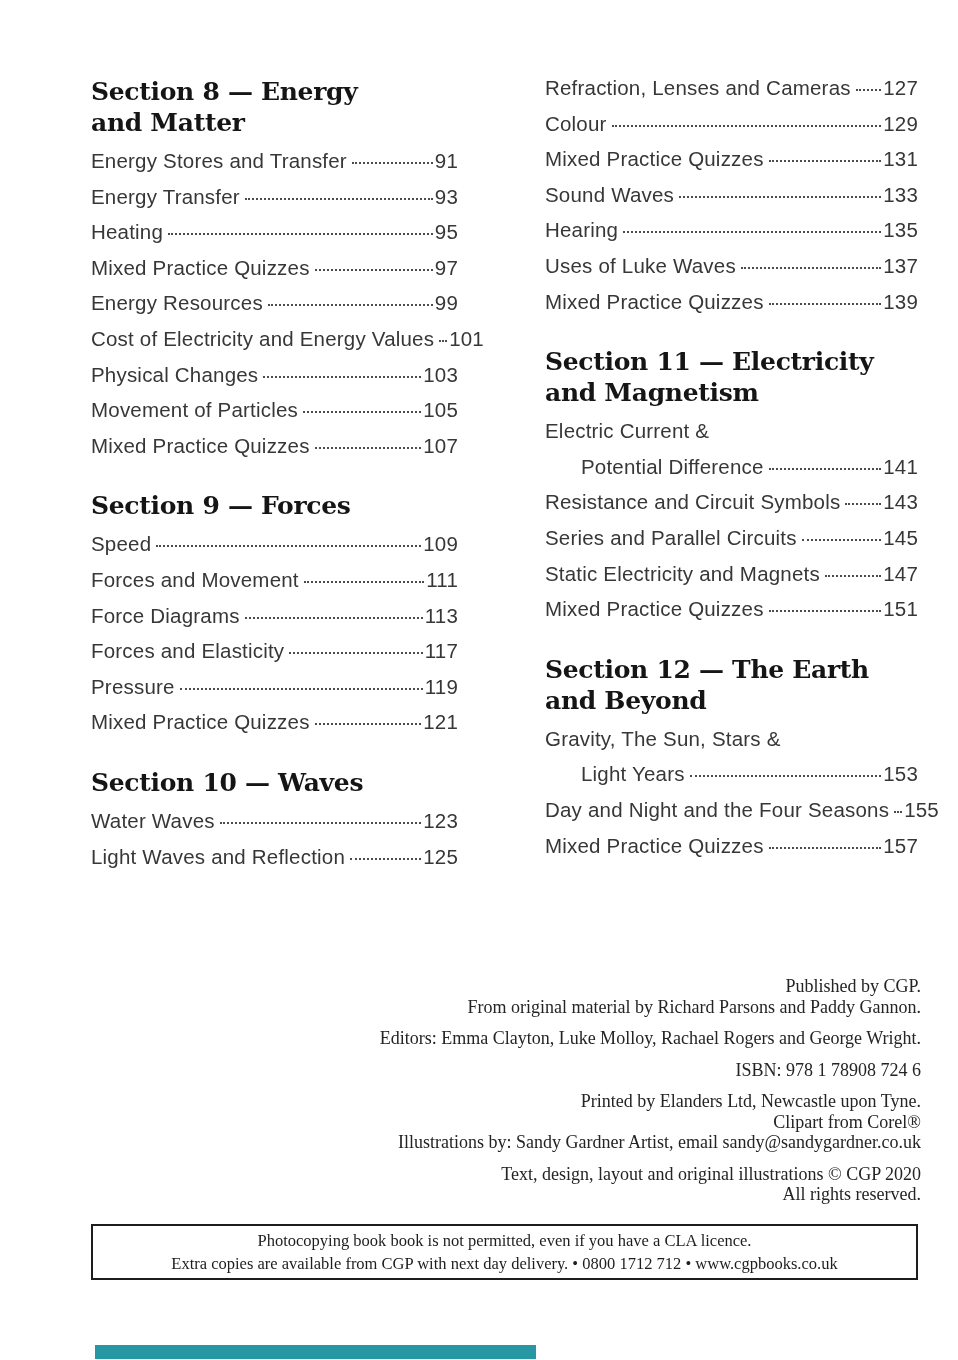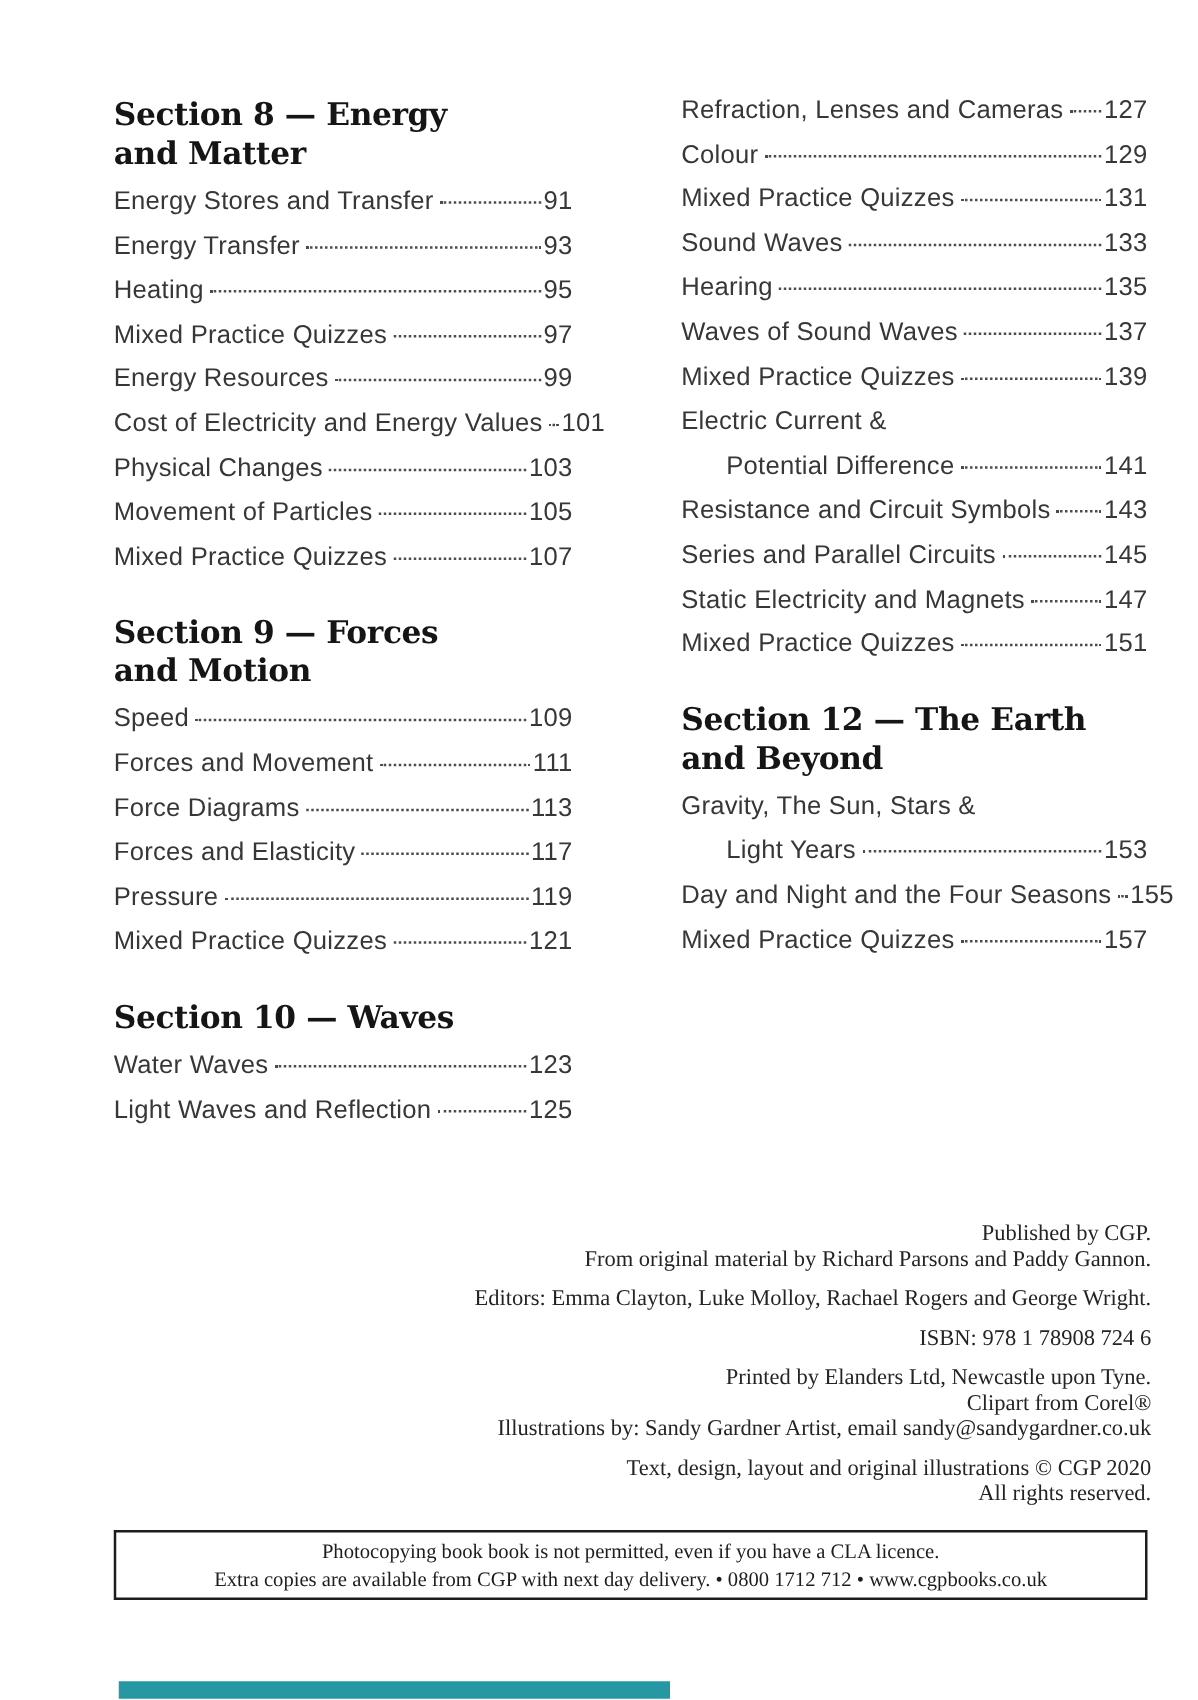--- a/index.html
+++ b/index.html
@@ -99,21 +99,20 @@
         <span class="dots"></span>
         <span class="pg">105</span>
       </div>
       <div class="toc-row">
         <span class="lbl">Mixed Practice Quizzes</span>
         <span class="dots"></span>
         <span class="pg">107</span>
       </div>
       <div class="section-title">
         <div>Section 9 — Forces</div>
-        <div>and Motion</div>
       </div>
       <div class="toc-row">
         <span class="lbl">Speed</span>
         <span class="dots"></span>
         <span class="pg">109</span>
       </div>
       <div class="toc-row">
         <span class="lbl">Forces and Movement</span>
         <span class="dots"></span>
         <span class="pg">111</span>
@@ -172,28 +171,32 @@
         <span class="lbl">Sound Waves</span>
         <span class="dots"></span>
         <span class="pg">133</span>
       </div>
       <div class="toc-row">
         <span class="lbl">Hearing</span>
         <span class="dots"></span>
         <span class="pg">135</span>
       </div>
       <div class="toc-row">
-        <span class="lbl">Waves of Sound Waves</span>
+        <span class="lbl">Uses of Luke Waves</span>
         <span class="dots"></span>
         <span class="pg">137</span>
       </div>
       <div class="toc-row">
         <span class="lbl">Mixed Practice Quizzes</span>
         <span class="dots"></span>
         <span class="pg">139</span>
+      </div>
+      <div class="section-title">
+        <div>Section 11 — Electricity</div>
+        <div>and Magnetism</div>
       </div>
       <div class="toc-row no-page">
         <span class="lbl">Electric Current &amp;</span>
       </div>
       <div class="toc-row indent">
         <span class="lbl">Potential Difference</span>
         <span class="dots"></span>
         <span class="pg">141</span>
       </div>
       <div class="toc-row">

